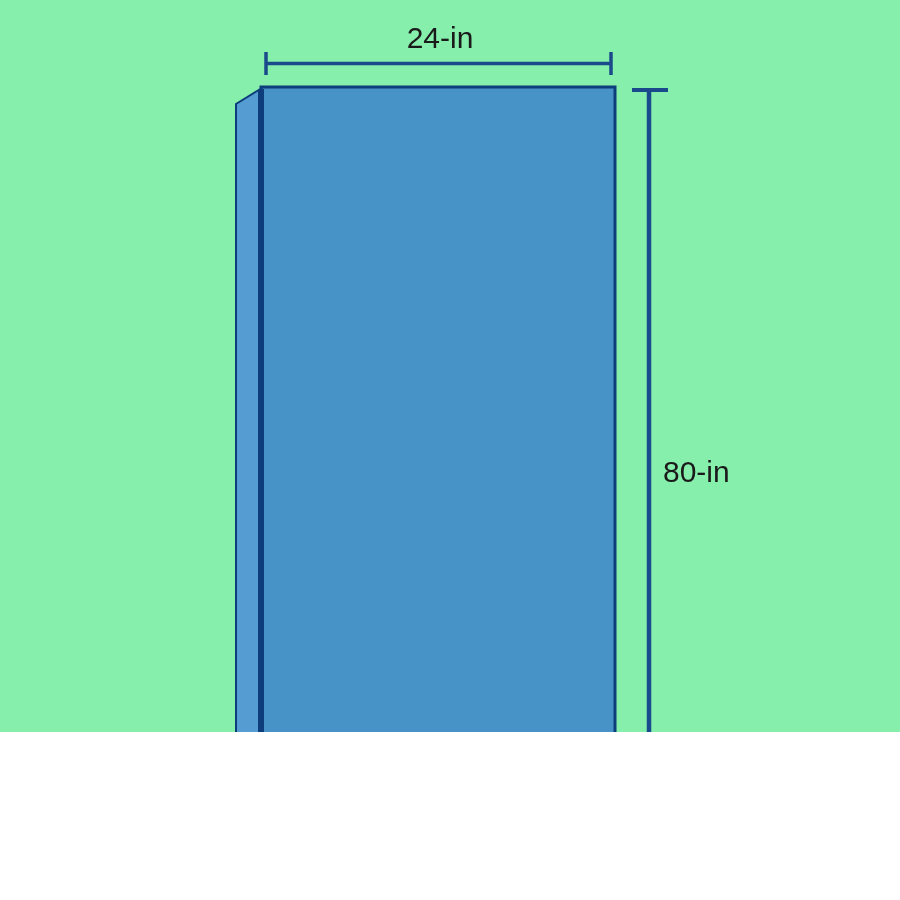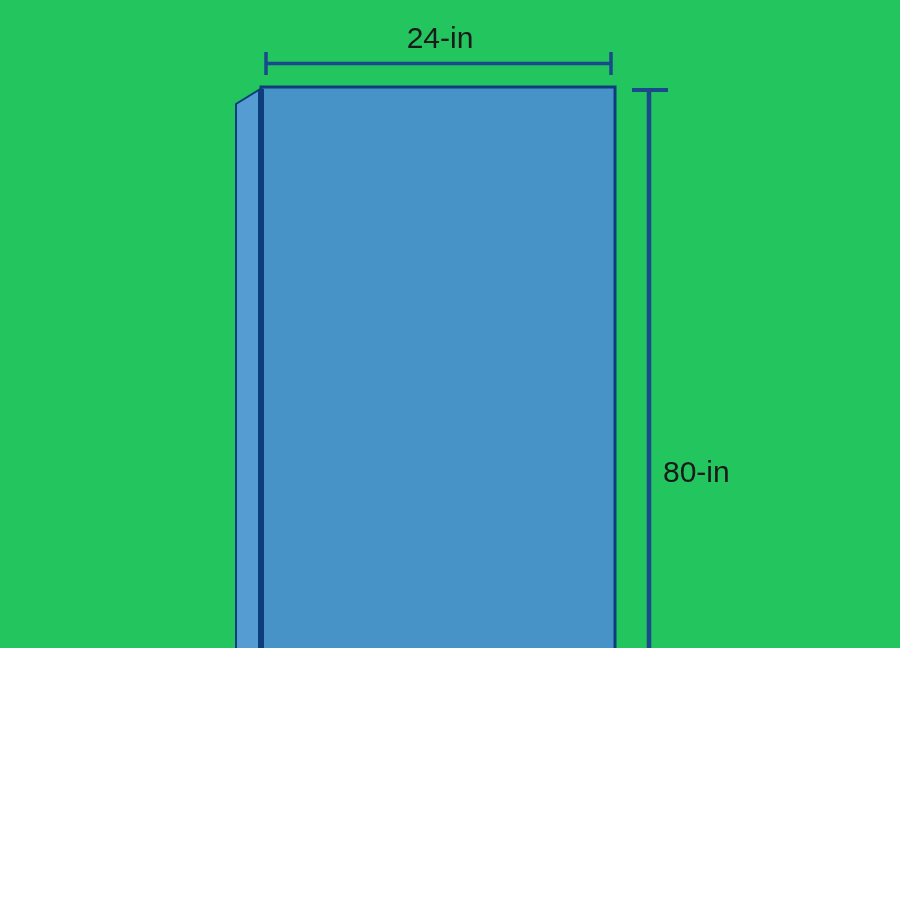--- a/index.html
+++ b/index.html
@@ -3,22 +3,22 @@
 <meta charset="utf-8">
 <style>
   html, body {
     margin: 0;
     padding: 0;
     background: #ffffff;
   }
   .canvas {
     position: relative;
     width: 900px;
-    height: 648px;
-    background: #22c55e;
+    height: 732px;
+    background: #86efac;
     overflow: hidden;
   }
   svg {
     display: block;
   }
   .dim-label {
     font-family: "Liberation Sans", sans-serif;
     font-size: 30px;
     font-weight: 400;
   }

